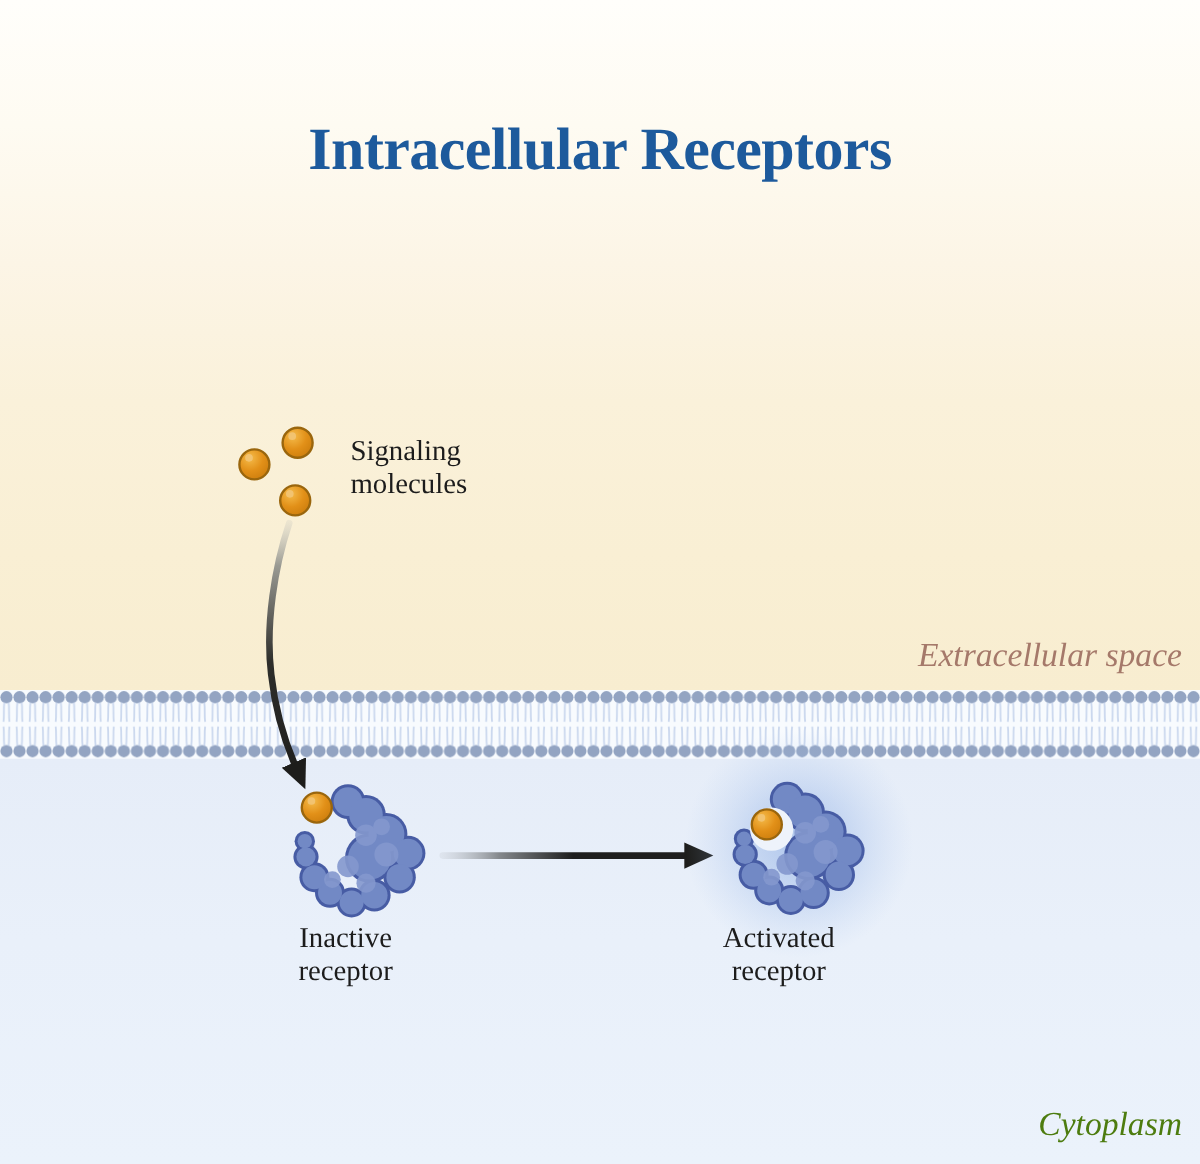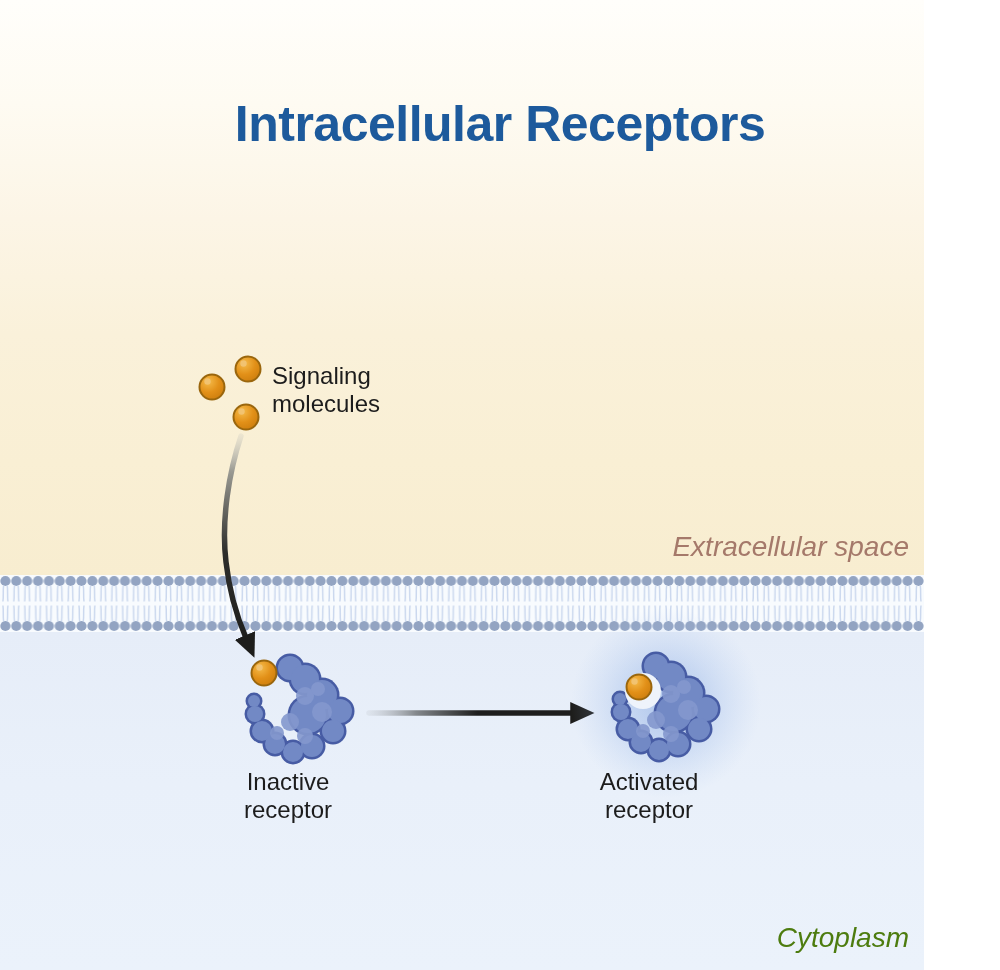--- a/index.html
+++ b/index.html
@@ -1,37 +1,37 @@
 <!DOCTYPE html>
 <html><head>
 <meta charset="utf-8">
 <style>
   html,body{margin:0;padding:0;background:#ffffff;}
   .canvas{
-    position:relative;width:924px;height:970px;overflow:hidden;
-    font-family:Liberation Sans, sans-serif;background:#ffffff;
+    position:relative;width:1000px;height:970px;overflow:hidden;
+    font-family:Liberation Serif, serif;background:#ffffff;
   }
   .bg-extracellular{
     position:absolute;left:0;top:0;width:1000px;height:577px;
     background:linear-gradient(180deg,#fffefb 0%,#fefbf2 18%,#fcf5e6 38%,#faf1da 58%,#f9efd4 80%,#f8edd0 100%);
   }
   .bg-cytoplasm{
     position:absolute;left:0;top:632px;width:1000px;height:338px;
     background:linear-gradient(180deg,#e6edf8 0%,#e9f0fa 45%,#ebf2fb 100%);
   }
   .diagram-svg{position:absolute;left:0;top:0;}
   .page-title{
     position:absolute;left:0;top:95px;width:1000px;text-align:center;
     font-size:50px;font-weight:bold;letter-spacing:-0.5px;color:#1d5a9c;
   }
   .ann{
     position:absolute;color:#1c1c1c;font-size:24px;line-height:28px;
     white-space:pre-line;
   }
-  .ann-signaling{left:272px;top:362px;text-align:left;}
+  .ann-signaling{left:292px;top:362px;text-align:left;}
   .ann-inactive{left:188px;top:768px;width:200px;text-align:center;}
   .ann-activated{left:549px;top:768px;width:200px;text-align:center;}
   .region-label{
     position:absolute;right:15px;font-style:italic;font-size:28px;
   }
   .region-extracellular{top:531px;color:#a5796a;}
   .region-cytoplasm{top:922px;color:#4d7c0f;}
 </style>
 </head>
 <body>

